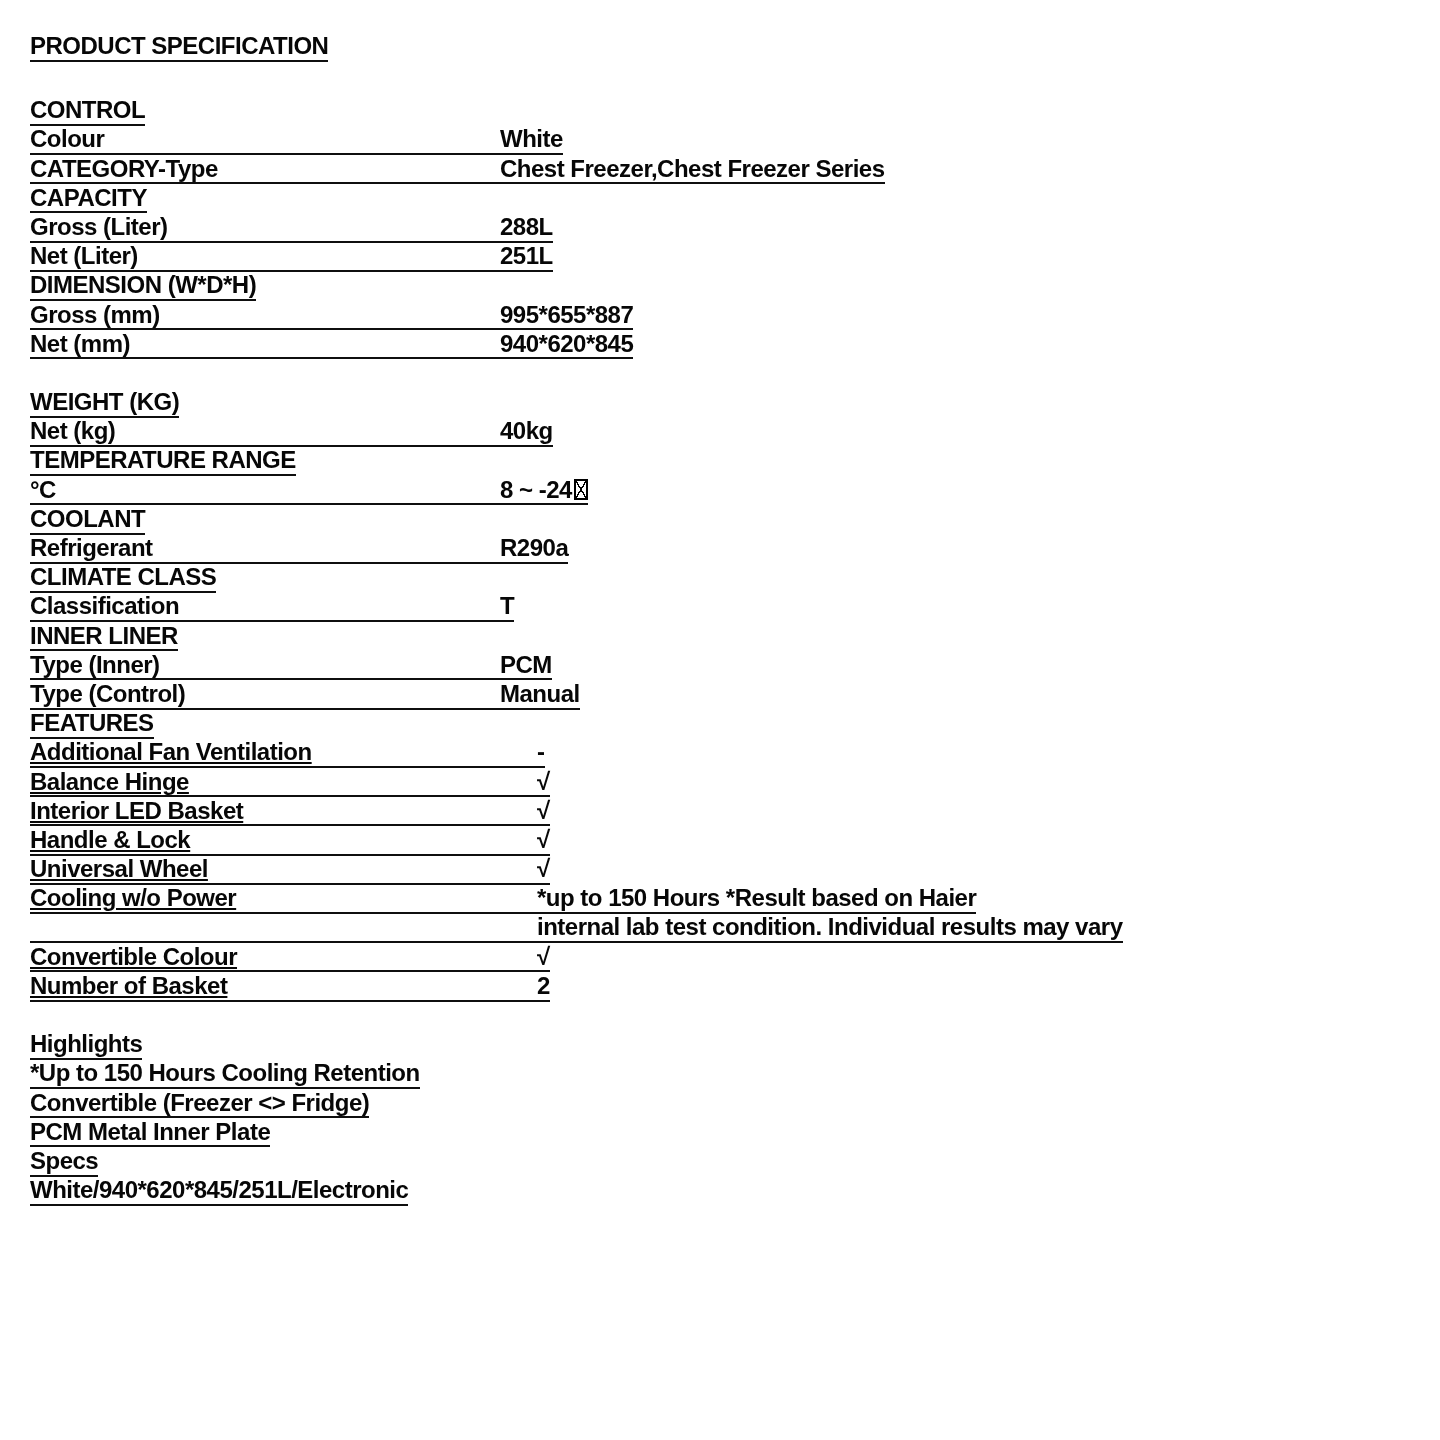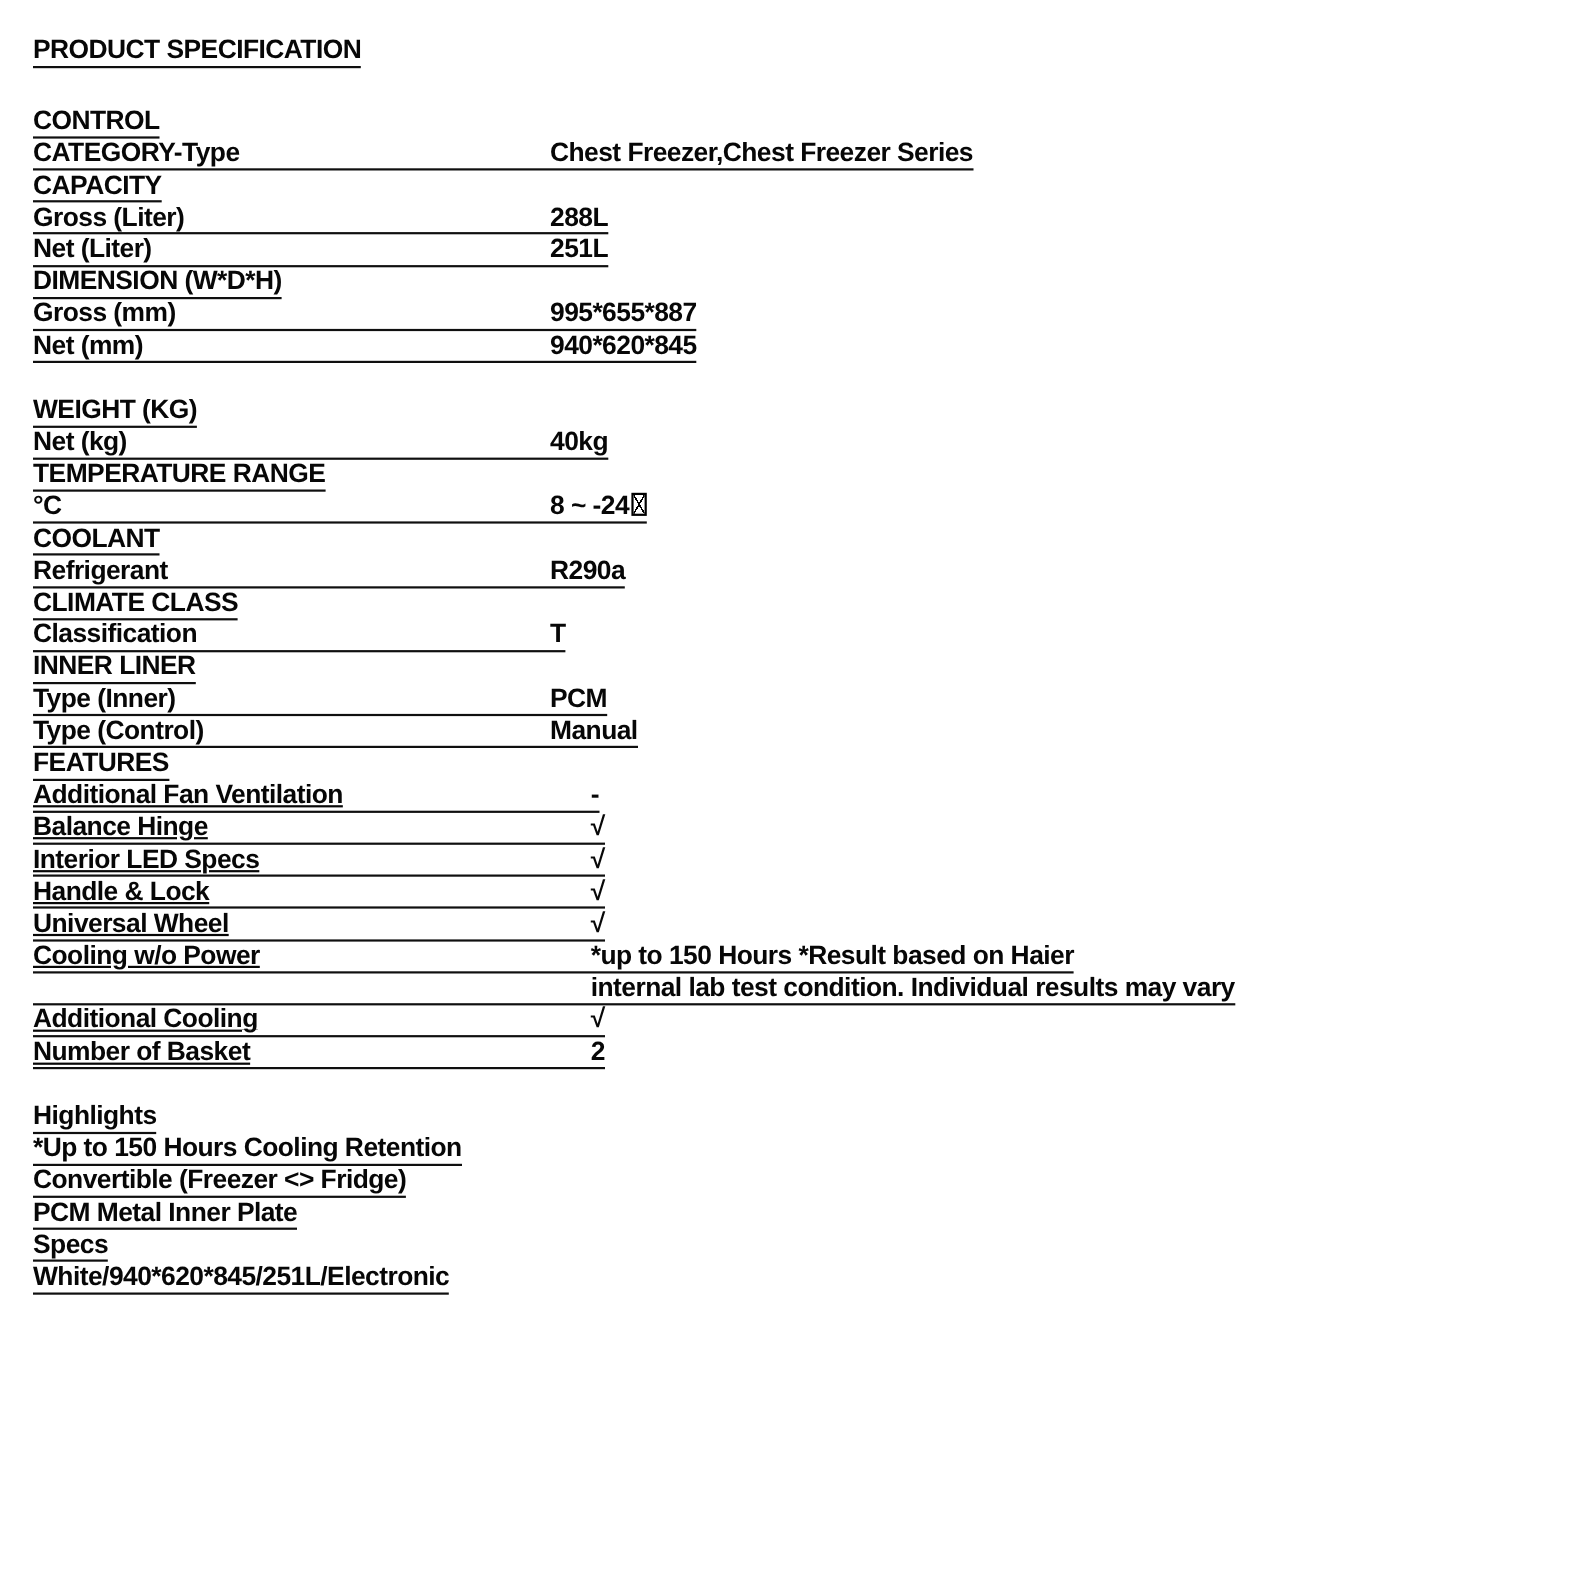--- a/index.html
+++ b/index.html
@@ -57,20 +57,21 @@
 </style>
 </head>
 <body>
 
 <div class="sheet">
   <div class="row title-row">
     <span class="line">PRODUCT SPECIFICATION</span>
   </div>
   <div id="rows">
       <div class="row"><span class="line">CONTROL</span></div>
+      <div class="row"><span class="line"><span class="label col-a">Colour</span><span>White</span></span></div>
       <div class="row"><span class="line"><span class="label col-a">CATEGORY-Type</span><span>Chest Freezer,Chest Freezer Series</span></span></div>
       <div class="row"><span class="line">CAPACITY</span></div>
       <div class="row"><span class="line"><span class="label col-a">Gross (Liter)</span><span>288L</span></span></div>
       <div class="row"><span class="line"><span class="label col-a">Net (Liter)</span><span>251L</span></span></div>
       <div class="row"><span class="line">DIMENSION (W*D*H)</span></div>
       <div class="row"><span class="line"><span class="label col-a">Gross (mm)</span><span>995*655*887</span></span></div>
       <div class="row"><span class="line"><span class="label col-a">Net (mm)</span><span>940*620*845</span></span></div>
       <div class="spacer"></div>
       <div class="row"><span class="line">WEIGHT (KG)</span></div>
       <div class="row"><span class="line"><span class="label col-a">Net (kg)</span><span>40kg</span></span></div>
@@ -79,26 +80,26 @@
       <div class="row"><span class="line">COOLANT</span></div>
       <div class="row"><span class="line"><span class="label col-a">Refrigerant</span><span>R290a</span></span></div>
       <div class="row"><span class="line">CLIMATE CLASS</span></div>
       <div class="row"><span class="line"><span class="label col-a">Classification</span><span>T</span></span></div>
       <div class="row"><span class="line">INNER LINER</span></div>
       <div class="row"><span class="line"><span class="label col-a">Type (Inner)</span><span>PCM</span></span></div>
       <div class="row"><span class="line"><span class="label col-a">Type (Control)</span><span>Manual</span></span></div>
       <div class="row"><span class="line">FEATURES</span></div>
       <div class="row"><span class="line"><span class="label col-b">Additional Fan Ventilation</span><span>-</span></span></div>
       <div class="row"><span class="line"><span class="label col-b">Balance Hinge</span><span>√</span></span></div>
-      <div class="row"><span class="line"><span class="label col-b">Interior LED Specs</span><span>√</span></span></div>
+      <div class="row"><span class="line"><span class="label col-b">Interior LED Basket</span><span>√</span></span></div>
       <div class="row"><span class="line"><span class="label col-b">Handle &amp; Lock</span><span>√</span></span></div>
       <div class="row"><span class="line"><span class="label col-b">Universal Wheel</span><span>√</span></span></div>
       <div class="row"><span class="line"><span class="label col-b">Cooling w/o Power</span><span>*up to 150 Hours *Result based on Haier</span></span></div>
       <div class="row"><span class="line"><span class="label col-b"></span><span>internal lab test condition. Individual results may vary</span></span></div>
-      <div class="row"><span class="line"><span class="label col-b">Additional Cooling</span><span>√</span></span></div>
+      <div class="row"><span class="line"><span class="label col-b">Convertible Colour</span><span>√</span></span></div>
       <div class="row"><span class="line"><span class="label col-b">Number of Basket</span><span>2</span></span></div>
       <div class="spacer"></div>
       <div class="row"><span class="line">Highlights</span></div>
       <div class="row"><span class="line">*Up to 150 Hours Cooling Retention</span></div>
       <div class="row"><span class="line">Convertible (Freezer &lt;&gt; Fridge)</span></div>
       <div class="row"><span class="line">PCM Metal Inner Plate</span></div>
       <div class="row"><span class="line">Specs</span></div>
       <div class="row"><span class="line">White/940*620*845/251L/Electronic</span></div>
     </div>
 </div>

